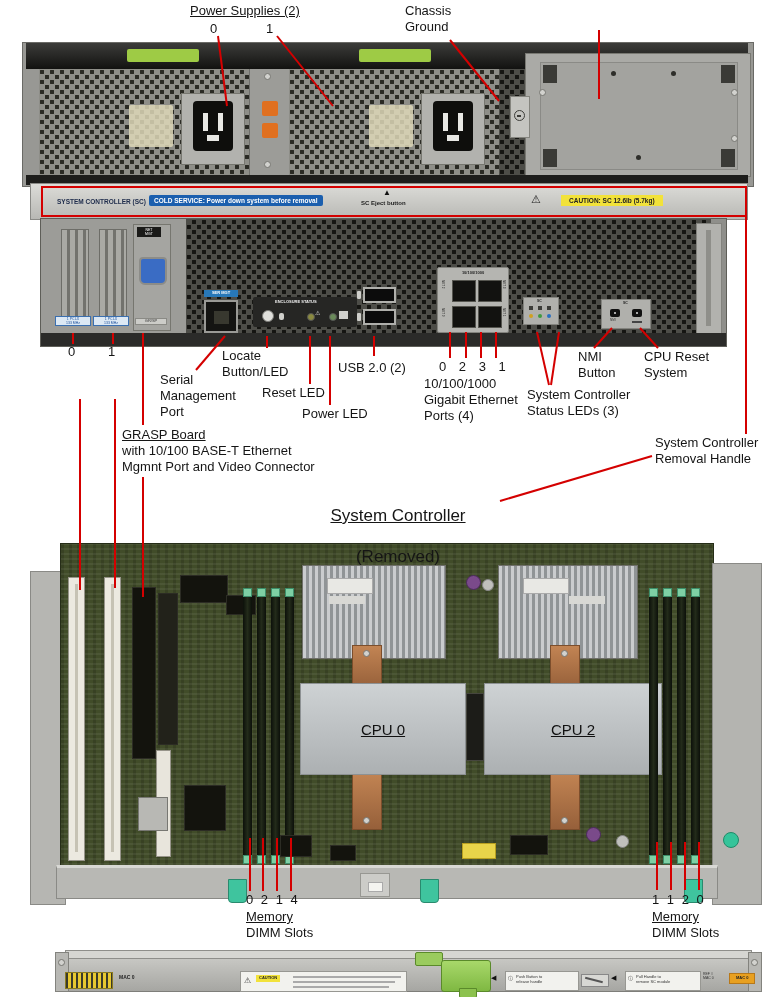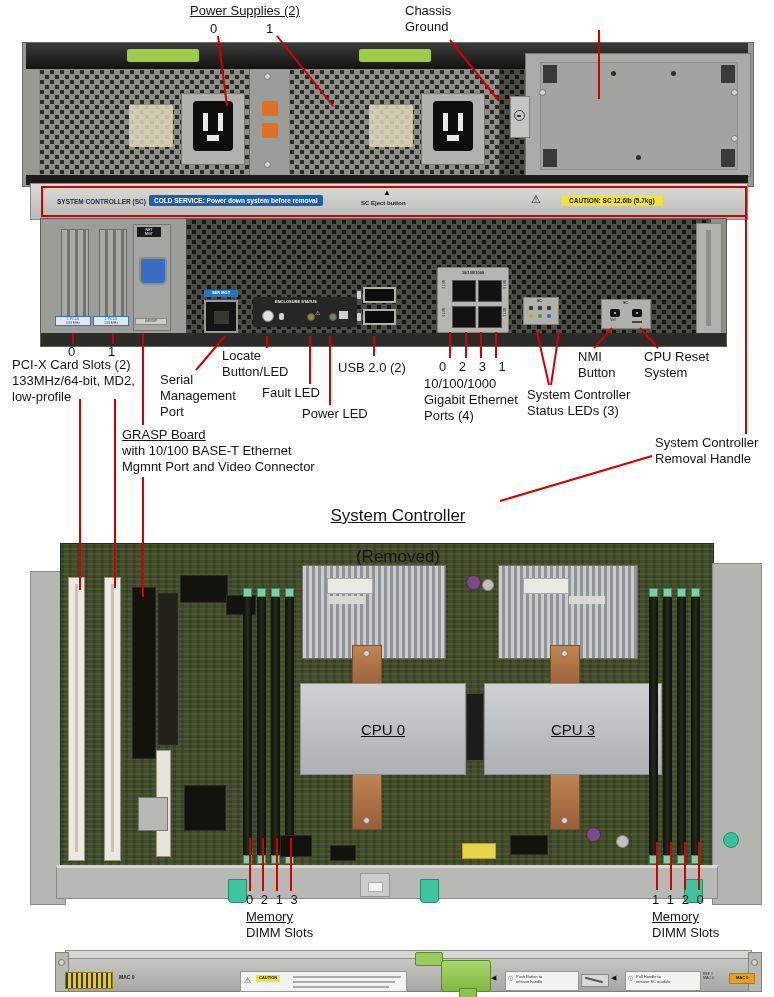--- a/index.html
+++ b/index.html
@@ -232,21 +232,21 @@
     </div>
     <div class="abs copper" style="left:520px;top:237px;width:28px;height:56px">
       <div class="screw" style="left:10px;top:44px"></div>
     </div>
 
     <div class="abs" style="left:270px;top:148px;width:164px;height:90px;background:linear-gradient(180deg,#ced2d4,#acb0b2);border:1px solid #8d9193;display:flex;align-items:center;justify-content:center">
       <span class="u" style="font-size:15px;color:#111">CPU 0</span>
     </div>
     <div class="abs" style="left:436px;top:158px;width:16px;height:66px;background:#1c1c18;border:1px solid #46463e"></div>
     <div class="abs" style="left:454px;top:148px;width:176px;height:90px;background:linear-gradient(180deg,#ced2d4,#acb0b2);border:1px solid #8d9193;display:flex;align-items:center;justify-content:center">
-      <span class="u" style="font-size:15px;color:#111">CPU 3</span>
+      <span class="u" style="font-size:15px;color:#111">CPU 2</span>
     </div>
 
     <div class="dimm" style="left:619px;top:60px"></div>
     <div class="dimm" style="left:633px;top:60px"></div>
     <div class="dimm" style="left:647px;top:60px"></div>
     <div class="dimm" style="left:661px;top:60px"></div>
 
     <div class="chip" style="left:250px;top:300px;width:30px;height:20px"></div>
     <div class="chip" style="left:300px;top:310px;width:24px;height:14px"></div>
     <div class="chip" style="left:480px;top:300px;width:36px;height:18px"></div>
@@ -348,29 +348,26 @@
   </svg>
 
   <div class="lbl u" style="left:190px;top:3px">Power Supplies (2)</div>
   <div class="lbl" style="left:210px;top:21px">0</div>
   <div class="lbl" style="left:266px;top:21px">1</div>
   <div class="lbl" style="left:405px;top:3px">Chassis
 Ground</div>
 
   <div class="lbl" style="left:68px;top:344px">0</div>
   <div class="lbl" style="left:108px;top:344px">1</div>
-  <div class="lbl" style="left:12px;top:357px">PCI-X Card Slots (2)
-133MHz/64-bit, MD2,
-low-profile</div>
   <div class="lbl" style="left:160px;top:372px">Serial
 Management
 Port</div>
   <div class="lbl" style="left:222px;top:348px">Locate
 Button/LED</div>
-  <div class="lbl" style="left:262px;top:385px">Fault LED</div>
+  <div class="lbl" style="left:262px;top:385px">Reset LED</div>
   <div class="lbl" style="left:302px;top:406px">Power LED</div>
   <div class="lbl" style="left:338px;top:360px">USB 2.0 (2)</div>
   <div class="lbl" style="left:439px;top:359px;word-spacing:9px">0 2 3 1</div>
   <div class="lbl" style="left:424px;top:376px">10/100/1000
 Gigabit Ethernet
 Ports (4)</div>
   <div class="lbl" style="left:527px;top:387px">System Controller
 Status LEDs (3)</div>
   <div class="lbl" style="left:578px;top:349px">NMI
 Button</div>
@@ -380,21 +377,21 @@
   <div class="lbl" style="left:122px;top:443px">with 10/100 BASE-T Ethernet
 Mgmnt Port and Video Connector</div>
   <div class="lbl" style="left:655px;top:435px">System Controller
 Removal Handle</div>
 
   <div class="lbl ctr" style="left:278px;top:485px;width:240px;font-size:17px">
     <span class="u">System Controller</span><br>
     <span>(Removed)</span>
   </div>
 
-  <div class="lbl" style="left:246px;top:892px;word-spacing:4px">0 2 1 3</div>
+  <div class="lbl" style="left:246px;top:892px;word-spacing:4px">0 2 1 4</div>
   <div class="lbl u" style="left:246px;top:909px">Memory</div>
   <div class="lbl" style="left:246px;top:925px">DIMM Slots</div>
 
   <div class="lbl" style="left:652px;top:892px;word-spacing:4px">1 1 2 0</div>
   <div class="lbl u" style="left:652px;top:909px">Memory</div>
   <div class="lbl" style="left:652px;top:925px">DIMM Slots</div>
 
 </div>
 
 </body></html>

